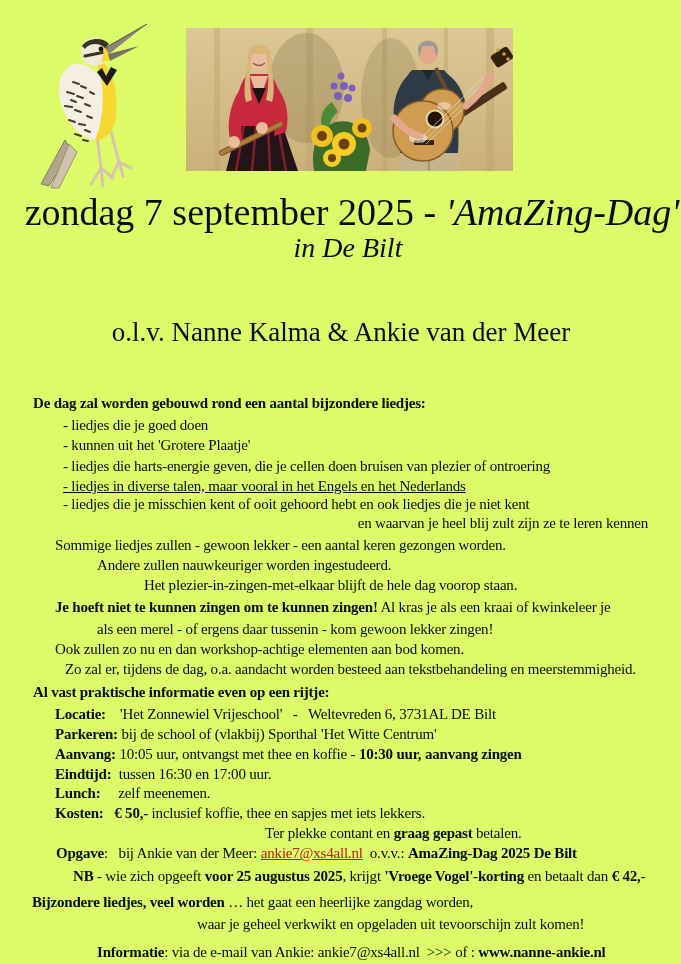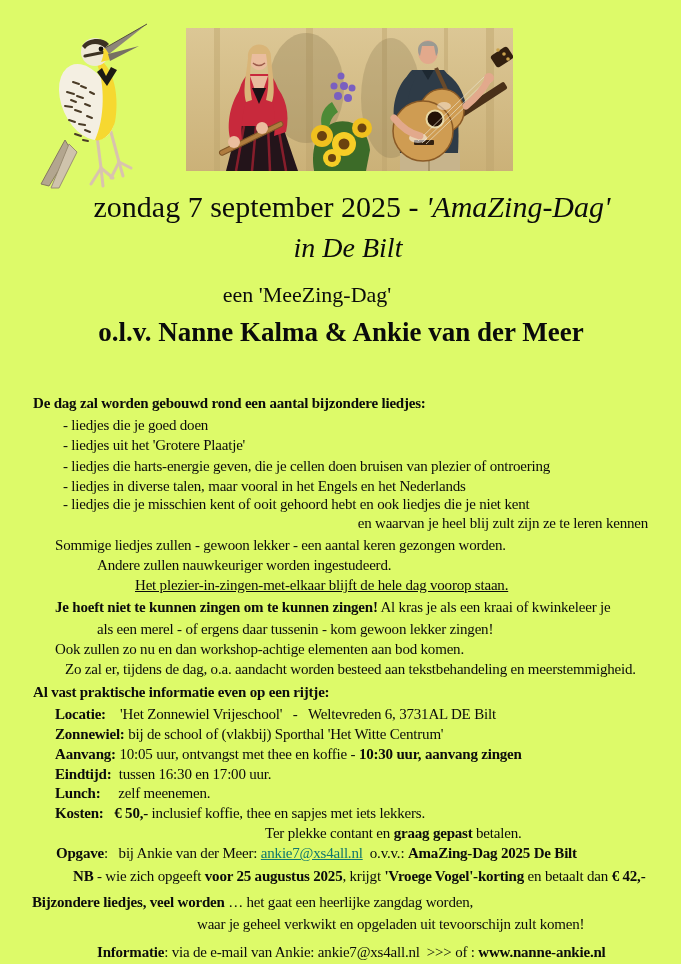--- a/index.html
+++ b/index.html
@@ -11,36 +11,36 @@
     font-family:"Liberation Serif", serif;
     color:#050505;
   }
   .img-abs{position:absolute;}
   .title-line{
     position:absolute;
     white-space:pre;
     transform:translateX(-50%);
     color:#0b0b0b;
   }
-  .t1{top:190px;left:352px;font-size:30px;}
+  .t1{top:190px;left:352px;font-size:38px;}
   .t1 .it{font-style:italic;}
   .t2{top:232px;left:348px;font-size:28px;font-style:italic;text-align:center;}
   .t3{top:282px;left:307px;font-size:22px;}
-  .t4{top:317px;left:341px;font-size:27px;font-weight:bold;}
+  .t4{top:317px;left:341px;font-size:27px;}
   .line{
     position:absolute;
     white-space:pre;
     font-size:15px;
     letter-spacing:-0.2px;
     line-height:1.2;
     color:#0b0b0b;
     margin-top:24px;
   }
   .line b{font-weight:bold;}
-  .line a.email{color:#0f766e;text-decoration:underline;cursor:pointer;}
+  .line a.email{color:#b91c1c;text-decoration:underline;cursor:pointer;}
 </style>
 </head>
 <body>
 
 <div id="page">
 
   <svg class="img-abs" style="left:35px;top:18px" width="116" height="180" viewBox="0 0 116 180" aria-hidden="true">
 
     <path d="M30,122 L6,166 L14,168 L36,132 Z" fill="#b3a68f" stroke="#857860" stroke-width="1"></path>
     <path d="M34,126 L16,170 L24,170 L42,134 Z" fill="#cfc3ac" stroke="#9a8d74" stroke-width="1"></path>
@@ -184,41 +184,40 @@
       <ellipse cx="258" cy="78" rx="7" ry="4" fill="#ffffff" opacity="0.45"></ellipse>
 
       <path d="M280,78 C290,70 298,60 302,52" stroke="#e2a98c" stroke-width="7" fill="none" stroke-linecap="round"></path>
       <path d="M208,90 C216,100 226,106 234,108" stroke="#e2a98c" stroke-width="7" fill="none" stroke-linecap="round"></path>
       <circle cx="303" cy="50" r="5" fill="#e2a98c"></circle>
     </g>
   </svg>
 
   <div class="title-line t1"><span>zondag 7 september 2025 - </span><span class="it">'AmaZing-Dag'</span></div>
   <div class="title-line t2">in De Bilt</div>
-  <div class="title-line t3">een 'MeeZing-Dag'</div>
   <div class="title-line t4">o.l.v. Nanne Kalma &amp; Ankie van der Meer</div>
 
   <div>
       <div class="line" style="top: 370px; left: 33px;"><b>De dag zal worden gebouwd rond een aantal bijzondere liedjes:</b></div>
       <div class="line" style="top: 392px; left: 63px;"><span>- liedjes die je goed doen</span></div>
-      <div class="line" style="top: 412px; left: 63px;"><span>- liedjes uit het 'Grotere Plaatje'</span></div>
+      <div class="line" style="top: 412px; left: 63px;"><span>- kunnen uit het 'Grotere Plaatje'</span></div>
       <div class="line" style="top: 433px; left: 63px;"><span>- liedjes die harts-energie geven, die je cellen doen bruisen van plezier of ontroering</span></div>
-      <div class="line" style="top: 453px; left: 63px;"><span>- liedjes in diverse talen, maar vooral in het Engels en het Nederlands</span></div>
+      <div class="line" style="top: 453px; left: 63px; text-decoration: underline;"><span>- liedjes in diverse talen, maar vooral in het Engels en het Nederlands</span></div>
       <div class="line" style="top: 471px; left: 63px;"><span>- liedjes die je misschien kent of ooit gehoord hebt en ook liedjes die je niet kent</span></div>
       <div class="line" style="top: 490px; right: 33px;"><span>en waarvan je heel blij zult zijn ze te leren kennen</span></div>
       <div class="line" style="top: 512px; left: 55px;"><span>Sommige liedjes zullen - gewoon lekker - een aantal keren gezongen worden.</span></div>
       <div class="line" style="top: 532px; left: 97px;"><span>Andere zullen nauwkeuriger worden ingestudeerd.</span></div>
-      <div class="line" style="top: 552px; left: 135px; text-decoration: underline;"><span>Het plezier-in-zingen-met-elkaar blijft de hele dag voorop staan.</span></div>
+      <div class="line" style="top: 552px; left: 144px;"><span>Het plezier-in-zingen-met-elkaar blijft de hele dag voorop staan.</span></div>
       <div class="line" style="top: 574px; left: 55px; text-align: center;"><b>Je hoeft niet te kunnen zingen om te kunnen zingen!</b><span> Al kras je als een kraai of kwinkeleer je</span></div>
       <div class="line" style="top: 596px; left: 97px;"><span>als een merel - of ergens daar tussenin - kom gewoon lekker zingen!</span></div>
       <div class="line" style="top: 616px; left: 55px;"><span>Ook zullen zo nu en dan workshop-achtige elementen aan bod komen.</span></div>
       <div class="line" style="top: 636px; left: 65px;"><span>Zo zal er, tijdens de dag, o.a. aandacht worden besteed aan tekstbehandeling en meerstemmigheid.</span></div>
       <div class="line" style="top: 659px; left: 33px;"><b>Al vast praktische informatie even op een rijtje:</b></div>
       <div class="line" style="top: 681px; left: 55px;"><b>Locatie:</b><span>    'Het Zonnewiel Vrijeschool'   -   Weltevreden 6, 3731AL DE Bilt</span></div>
-      <div class="line" style="top: 701px; left: 55px;"><b>Zonnewiel:</b><span> bij de school of (vlakbij) Sporthal 'Het Witte Centrum'</span></div>
+      <div class="line" style="top: 701px; left: 55px;"><b>Parkeren:</b><span> bij de school of (vlakbij) Sporthal 'Het Witte Centrum'</span></div>
       <div class="line" style="top: 721px; left: 55px;"><b>Aanvang:</b><span> 10:05 uur, ontvangst met thee en koffie - </span><b>10:30 uur, aanvang zingen</b></div>
       <div class="line" style="top: 741px; left: 55px;"><b>Eindtijd:</b><span>  tussen 16:30 en 17:00 uur.</span></div>
       <div class="line" style="top: 760px; left: 55px;"><b>Lunch:</b><span>     zelf meenemen.</span></div>
       <div class="line" style="top: 780px; left: 55px;"><b>Kosten:</b><span>   </span><b>€ 50,-</b><span> inclusief koffie, thee en sapjes met iets lekkers.</span></div>
       <div class="line" style="top: 800px; left: 265px;"><span>Ter plekke contant en </span><b>graag gepast</b><span> betalen.</span></div>
       <div class="line" style="top: 820px; left: 56px;"><b>Opgave</b><span>:   bij Ankie van der Meer: </span><a class="email" href="#">ankie7@xs4all.nl</a><span>  o.v.v.: </span><b>AmaZing-Dag 2025 De Bilt</b></div>
       <div class="line" style="top: 843px; left: 73px;"><b>NB</b><span> - wie zich opgeeft </span><b>voor 25 augustus 2025</b><span>, krijgt </span><b>'Vroege Vogel'-korting</b><span> en betaalt dan </span><b>€ 42,-</b></div>
       <div class="line" style="top: 869px; left: 32px;"><b>Bijzondere liedjes, veel worden</b><span> … het gaat een heerlijke zangdag worden,</span></div>
       <div class="line" style="top: 891px; left: 197px;"><span>waar je geheel verkwikt en opgeladen uit tevoorschijn zult komen!</span></div>
       <div class="line" style="top: 919px; left: 97px;"><b>Informatie</b><span>: via de e-mail van Ankie: ankie7@xs4all.nl  &gt;&gt;&gt; of : </span><b>www.nanne-ankie.nl</b></div>

